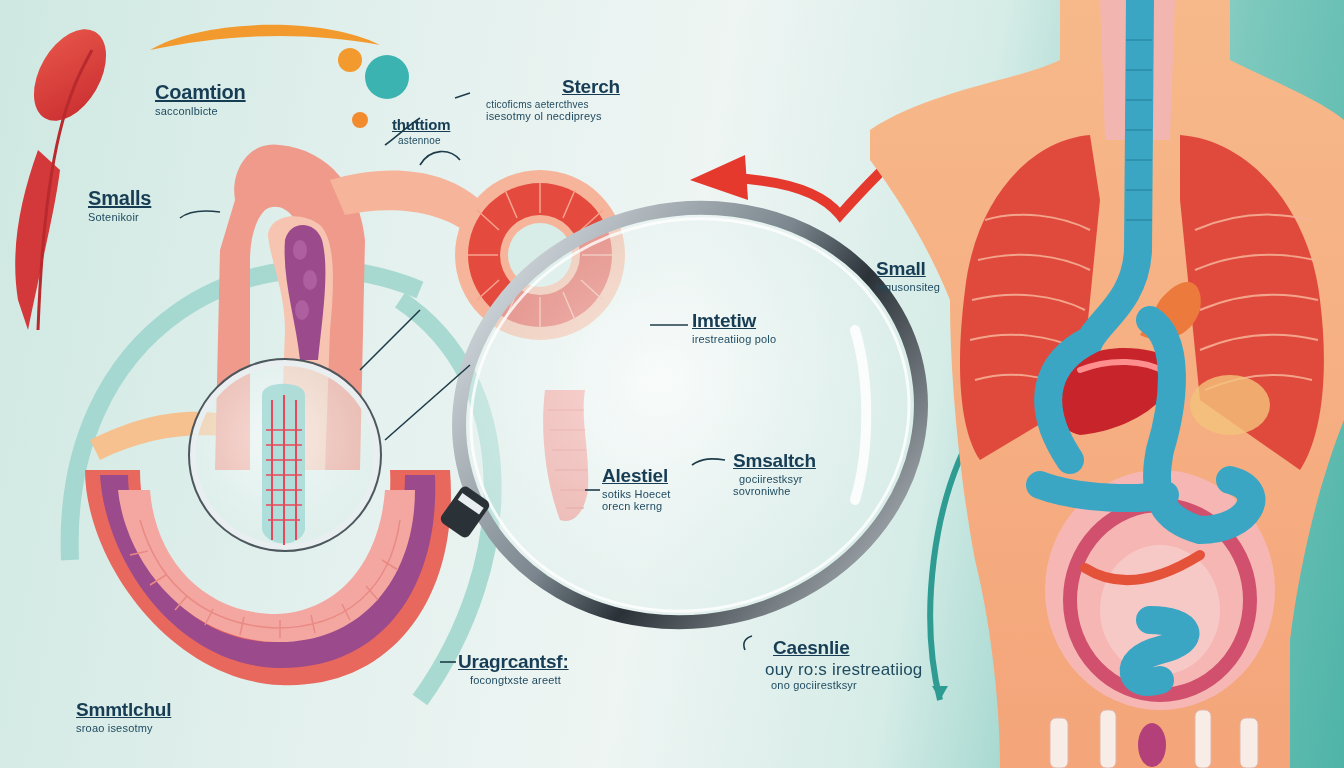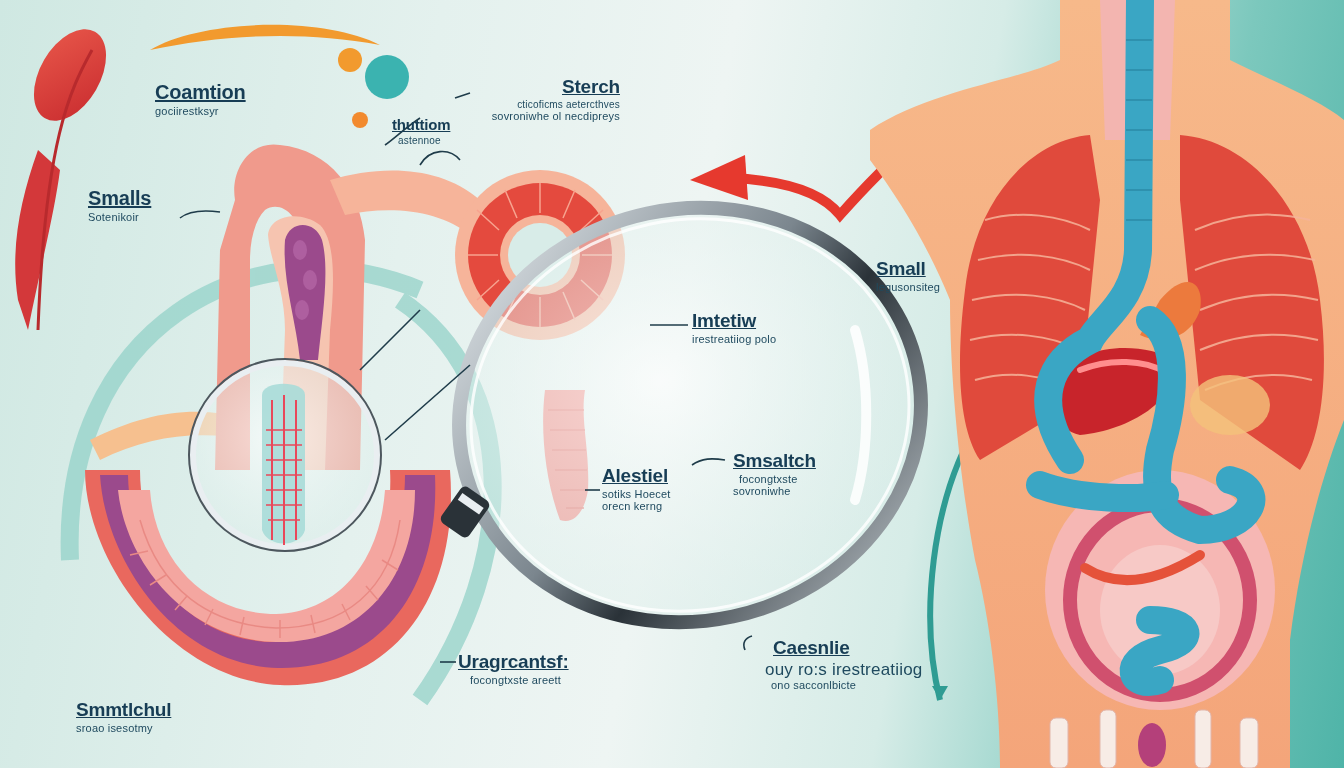--- a/index.html
+++ b/index.html
@@ -180,32 +180,32 @@
     <path d="M692 465 C 702 458, 712 458, 725 460"></path>
     <path d="M440 662 L 456 662"></path>
     <path d="M745 650 C 742 643, 745 638, 752 636"></path>
     <path d="M360 370 L 420 310"></path>
     <path d="M385 440 L 470 365"></path>
   </g>
 </svg>
 
 <div class="label big" style="left:155px; top:82px;">
   <span class="t">Coamtion</span>
-  <span class="s">gociirestksyr</span>
+  <span class="s">sacconlbicte</span>
 </div>
 
 <div class="label" style="left:392px; top:117px;">
   <span class="t" style="font-size:15px">thuttiom</span>
   <span class="s" style="font-size:10px; margin-left:6px">astennoe</span>
 </div>
 
-<div class="label" style="left:486px; top:77px;text-align:right;">
+<div class="label" style="left:486px; top:77px;">
   <span class="t" style="margin-left:76px">Sterch</span>
   <span class="s" style="font-size:10px">cticoficms aetercthves</span>
-  <span class="s" style="font-size:11px; margin-top:1px">sovroniwhe ol necdipreys</span>
+  <span class="s" style="font-size:11px; margin-top:1px">isesotmy ol necdipreys</span>
 </div>
 
 <div class="label big" style="left:88px; top:188px;">
   <span class="t">Smalls</span>
   <span class="s">Sotenikoir</span>
 </div>
 
 <div class="label" style="left:692px; top:311px;">
   <span class="t">Imtetiw</span>
   <span class="s">irestreatiiog polo</span>
@@ -217,31 +217,31 @@
 </div>
 
 <div class="label" style="left:602px; top:466px;">
   <span class="t">Alestiel</span>
   <span class="s">sotiks Hoecet</span>
   <span class="s" style="margin-top:1px">orecn kerng</span>
 </div>
 
 <div class="label" style="left:733px; top:451px;">
   <span class="t">Smsaltch</span>
-  <span class="s" style="margin-left:6px">focongtxste</span>
+  <span class="s" style="margin-left:6px">gociirestksyr</span>
   <span class="s" style="margin-top:1px">sovroniwhe</span>
 </div>
 
 <div class="label" style="left:458px; top:652px;">
   <span class="t">Uragrcantsf:</span>
   <span class="s" style="margin-left:12px">focongtxste areett</span>
 </div>
 
 <div class="label" style="left:760px; top:638px;margin-left:13px;">
   <span class="t">Caesnlie</span>
   <span class="s" style="margin-left:-8px; font-size:17px">ouy ro:s irestreatiiog</span>
-  <span class="s" style="margin-left:-2px; margin-top:1px">ono sacconlbicte</span>
+  <span class="s" style="margin-left:-2px; margin-top:1px">ono gociirestksyr</span>
 </div>
 
 <div class="label" style="left:76px; top:700px;">
   <span class="t">Smmtlchul</span>
   <span class="s">sroao isesotmy</span>
 </div>
 
 </body></html>

